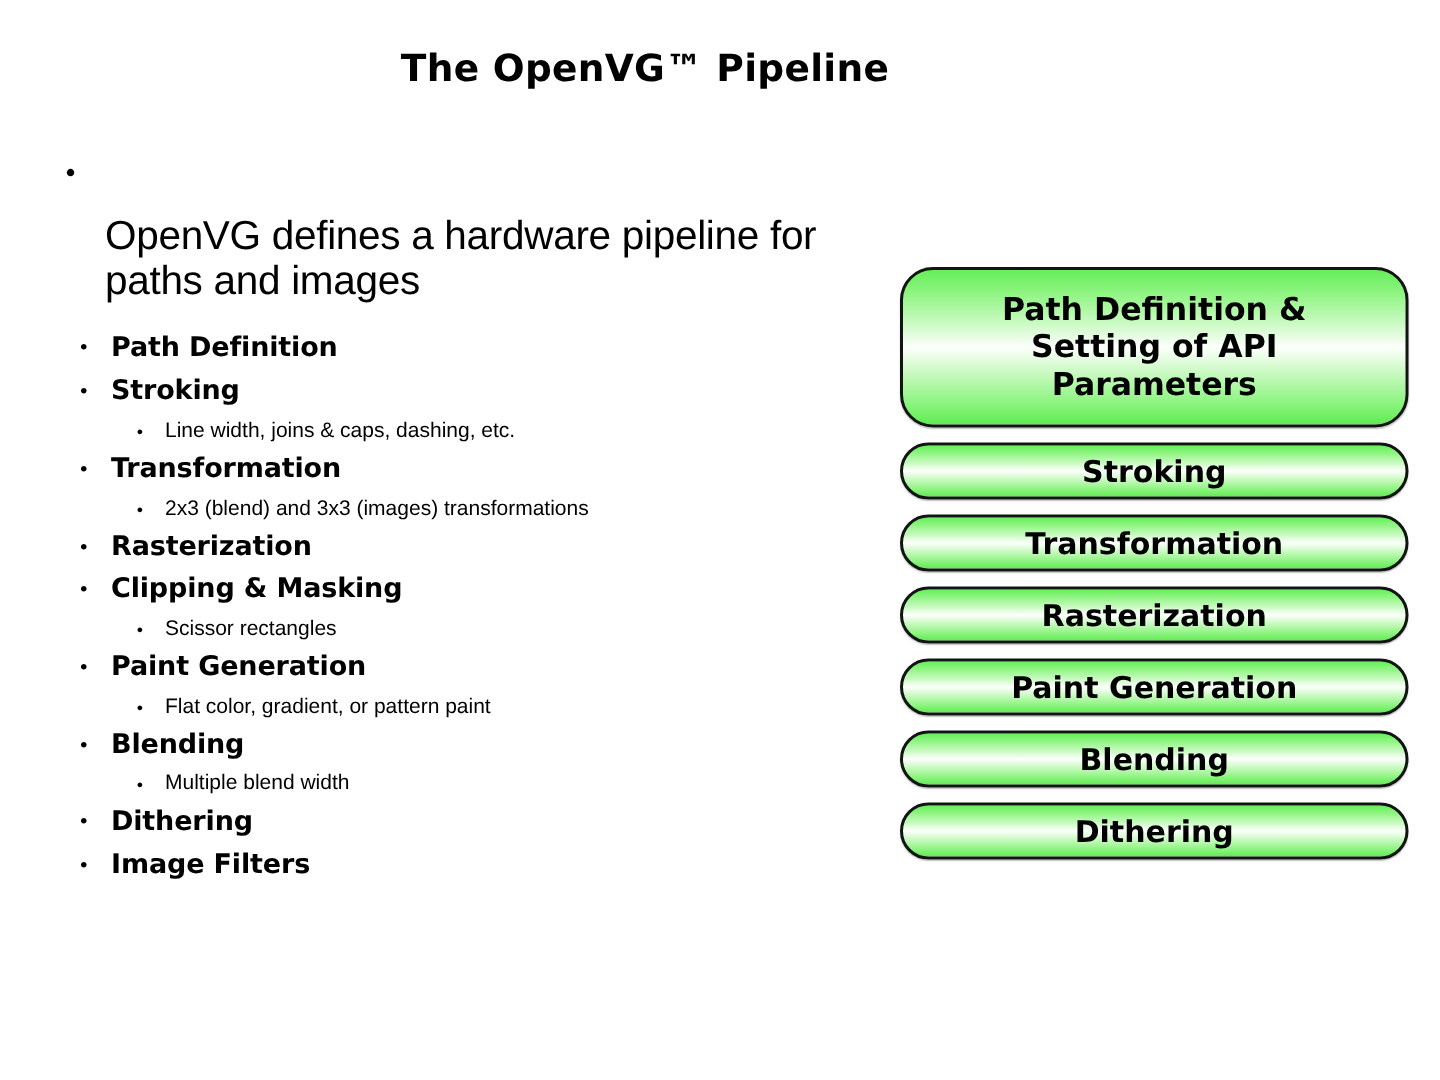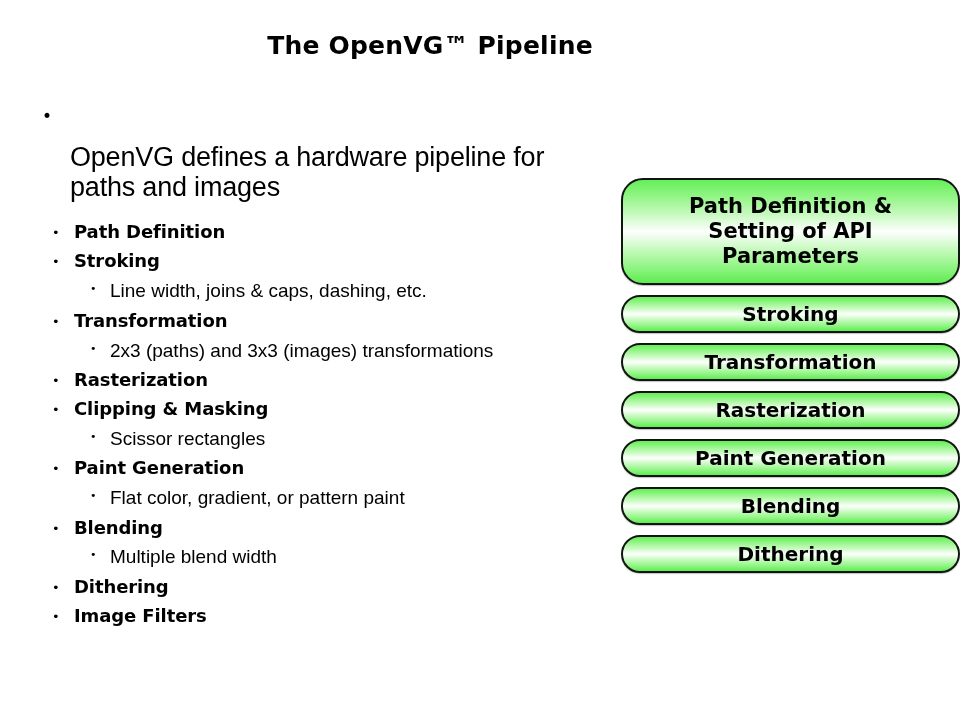--- a/index.html
+++ b/index.html
@@ -91,30 +91,30 @@
   
   .lvl2 {
     margin: 0 0 1px 48px;
   }
   .lvl2 .bullet-dot {
     width: 20px;
     font-size: 11px;
     padding-top: 7px;
   }
   .lvl2 .bullet-text {
-    font-size: 19px;
+    font-size: 14px;
     font-weight: normal;
     line-height: 1.55;
     font-family: "Liberation Sans", "DejaVu Sans", sans-serif;
   }
 
   
   #pipeline {
     position: absolute;
-    left: 621px;
+    left: 600px;
     top: 178px;
     width: 339px;
   }
 
   .stage {
     position: relative;
     box-sizing: border-box;
     width: 339px;
     border: 2px solid #111511;
     background: linear-gradient(to bottom,
@@ -177,21 +177,21 @@
     <div class="bullet-row lvl2">
       <span class="bullet-dot">•</span>
       <span class="bullet-text">Line width, joins &amp; caps, dashing, etc.</span>
     </div>
     <div class="bullet-row lvl1">
       <span class="bullet-dot">•</span>
       <span class="bullet-text">Transformation</span>
     </div>
     <div class="bullet-row lvl2">
       <span class="bullet-dot">•</span>
-      <span class="bullet-text">2x3 (paths) and 3x3 (images) transformations</span>
+      <span class="bullet-text">2x3 (blend) and 3x3 (images) transformations</span>
     </div>
     <div class="bullet-row lvl1">
       <span class="bullet-dot">•</span>
       <span class="bullet-text">Rasterization</span>
     </div>
     <div class="bullet-row lvl1">
       <span class="bullet-dot">•</span>
       <span class="bullet-text">Clipping &amp; Masking</span>
     </div>
     <div class="bullet-row lvl2">

